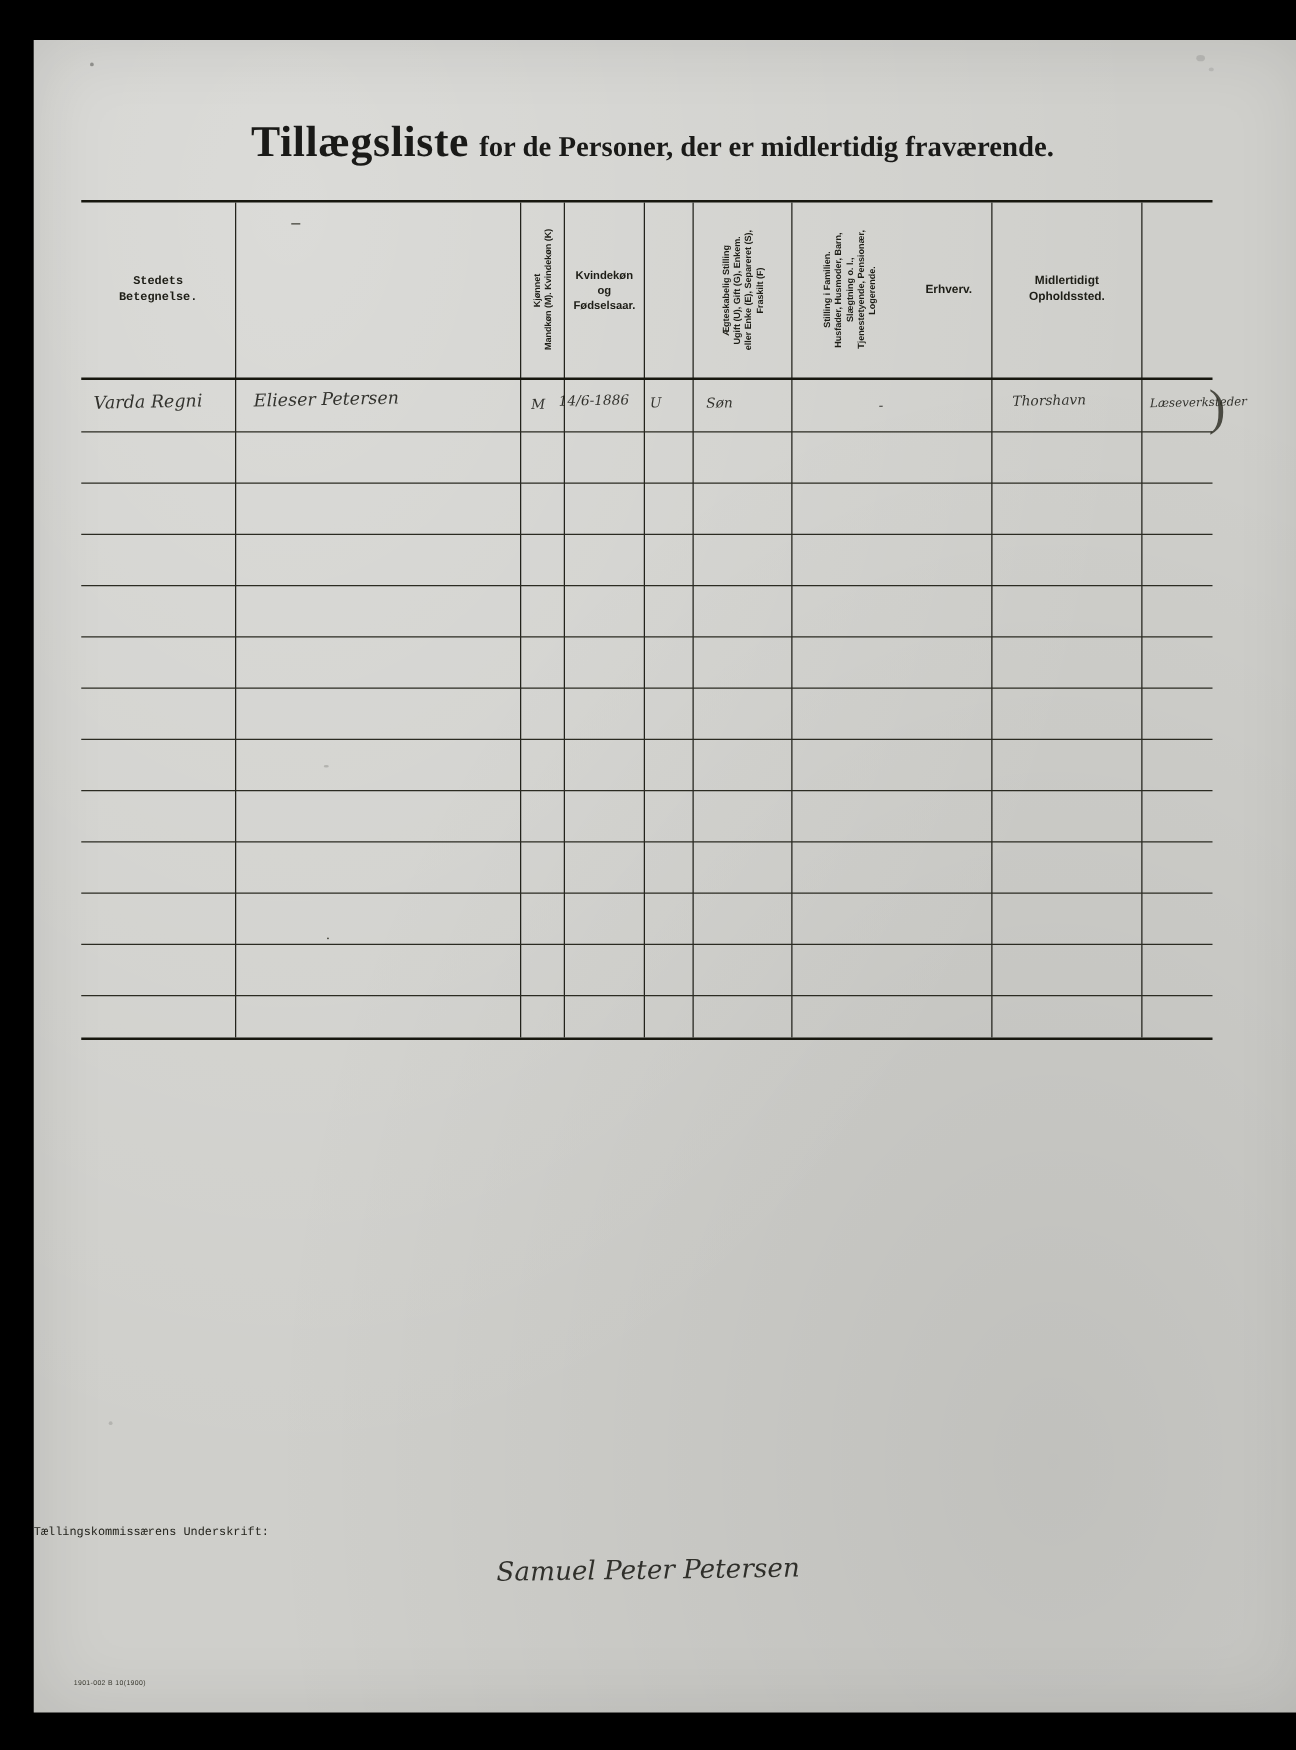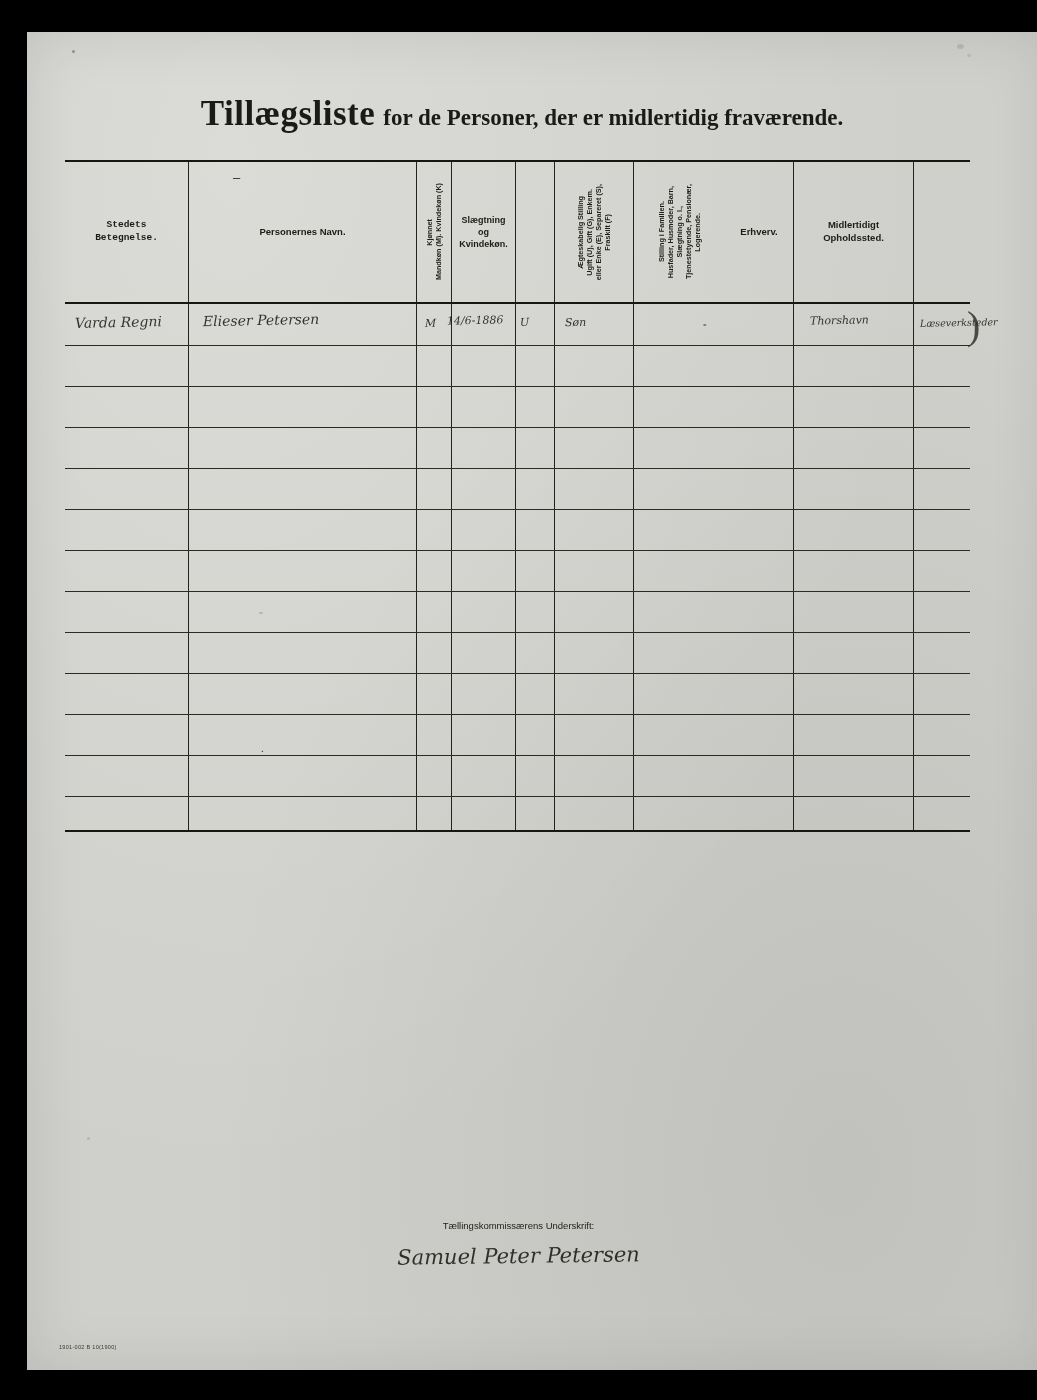--- a/index.html
+++ b/index.html
@@ -128,22 +128,21 @@
     opacity: 0.88;
   }
   .hand.sm { font-size: 11px; }
   .hand.xs { font-size: 9.5px; }
   
   .sig-label {
     position: absolute;
     left: 0;
     top: 1188px;
     width: 983px;
-    text-align: center;
-    font-family: Liberation Sans, sans-serif;
+    font-family: Liberation Mono, monospace;
     font-size: 9.5px;
     color: #23231c;
   }
   .sig-name {
     position: absolute;
     left: 0;
     top: 1212px;
     width: 983px;
     text-align: center;
     font-family: "DejaVu Serif", serif;
@@ -227,36 +226,33 @@
     <div class="hline" style="top:593px;"></div>
     <div class="hline" style="top:634px;"></div>
 
     <div class="colhead" style="left:0;width:123px;font-family:Liberation Mono, monospace;">
       <div>
         <span>Stedets</span><br>
         <span>Betegnelse.</span>
       </div>
     </div>
 
-    <div class="colhead" style="left:124px;width:227px;">
-      <span>Personernes Navn.</span>
-    </div>
 
     <div class="colhead small" style="left:352px;width:34px;">
       <div class="vert-block">
         <span class="vert">Kjønnet</span>
         <span class="vert">Mandkøn (M). Kvindekøn (K)</span>
       </div>
     </div>
 
     <div class="colhead" style="left:387px;width:63px;font-size:9px;">
       <div>
-        <span>Slægtning</span><br>
+        <span>Kvindekøn</span><br>
         <span>og</span><br>
-        <span>Kvindekøn.</span>
+        <span>Fødselsaar.</span>
       </div>
     </div>
 
     <div class="colhead small" style="left:490px;width:78px;">
       <div class="vert-block">
         <span class="vert">Ægteskabelig Stilling</span>
         <span class="vert">Ugift (U), Gift (G), Enkem.</span>
         <span class="vert">eller Enke (E), Separeret (S),</span>
         <span class="vert">Fraskilt (F)</span>
       </div>

